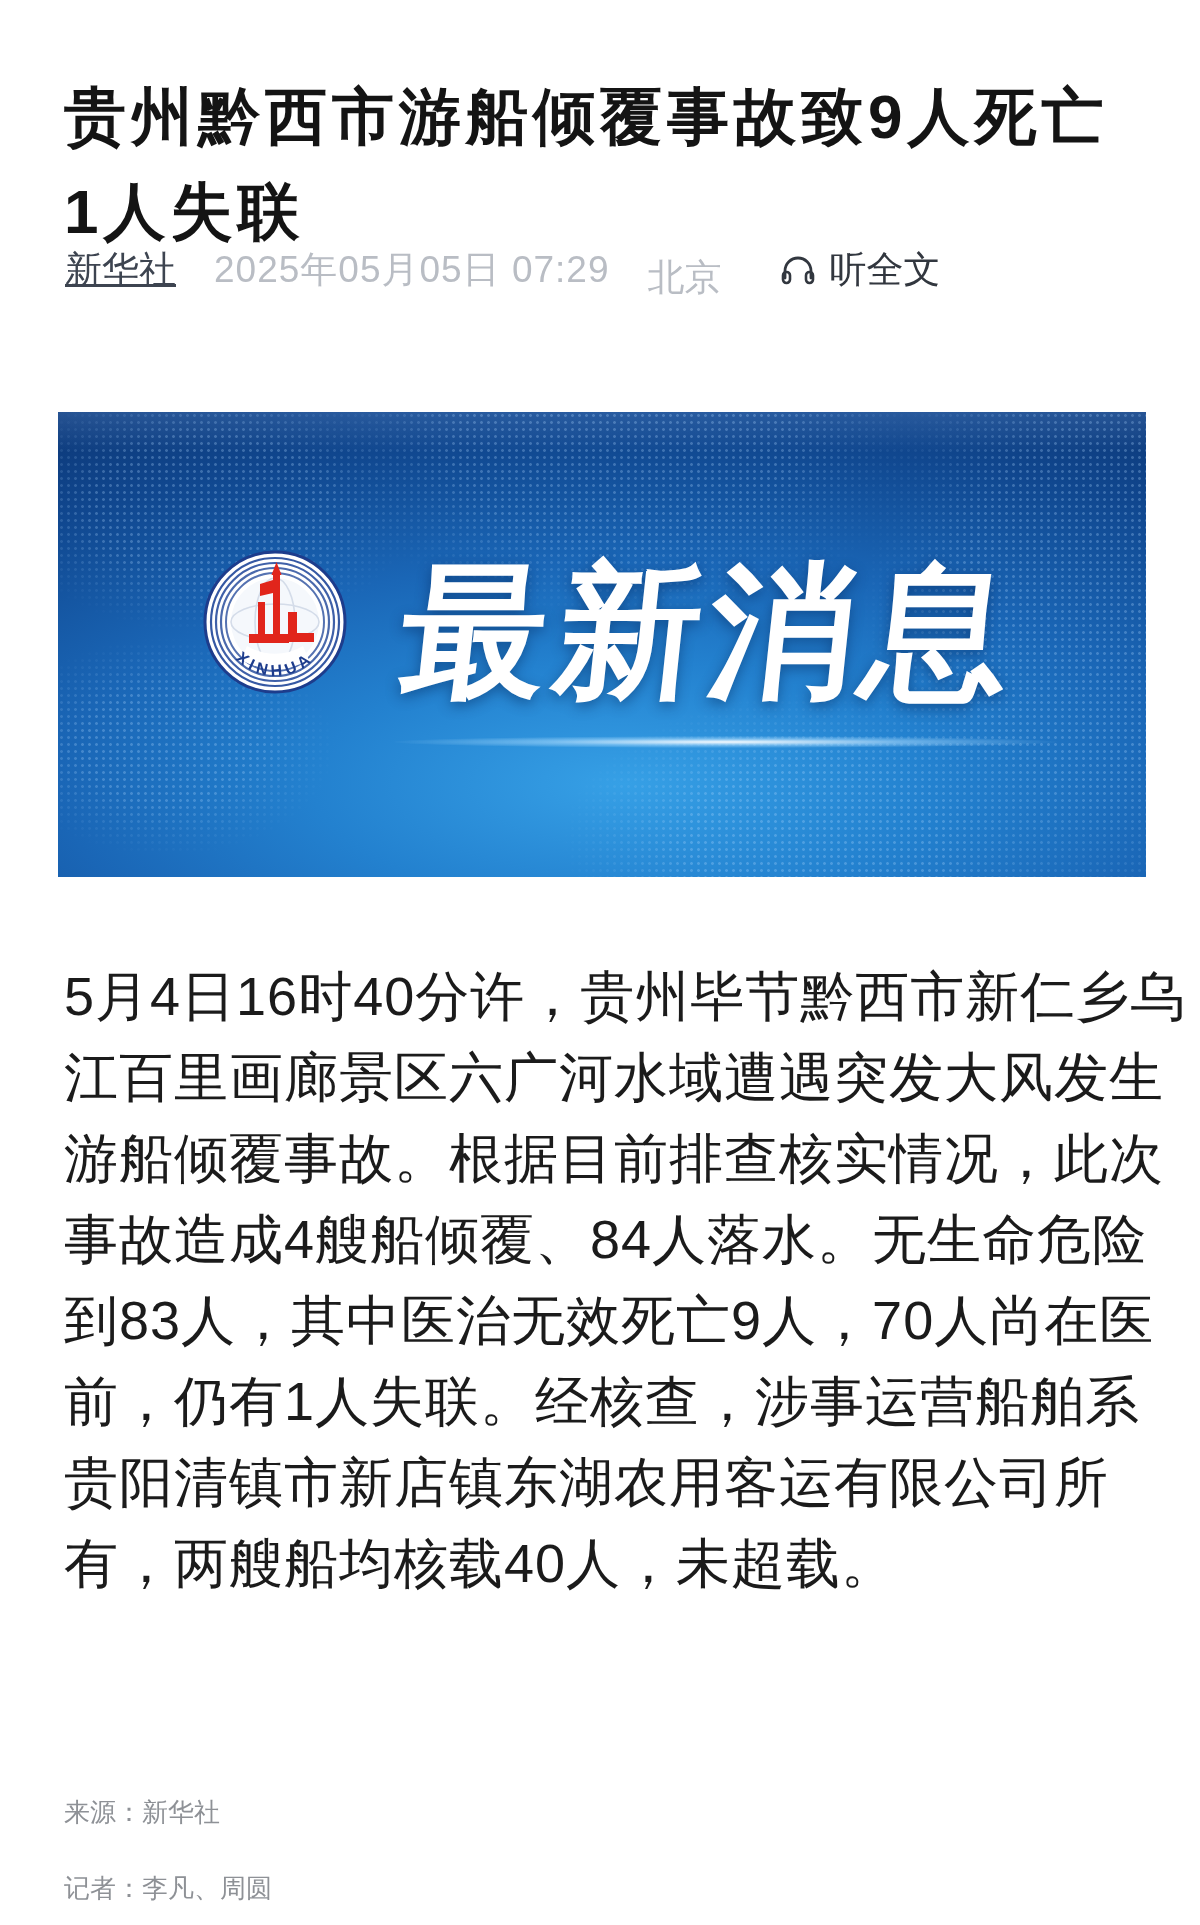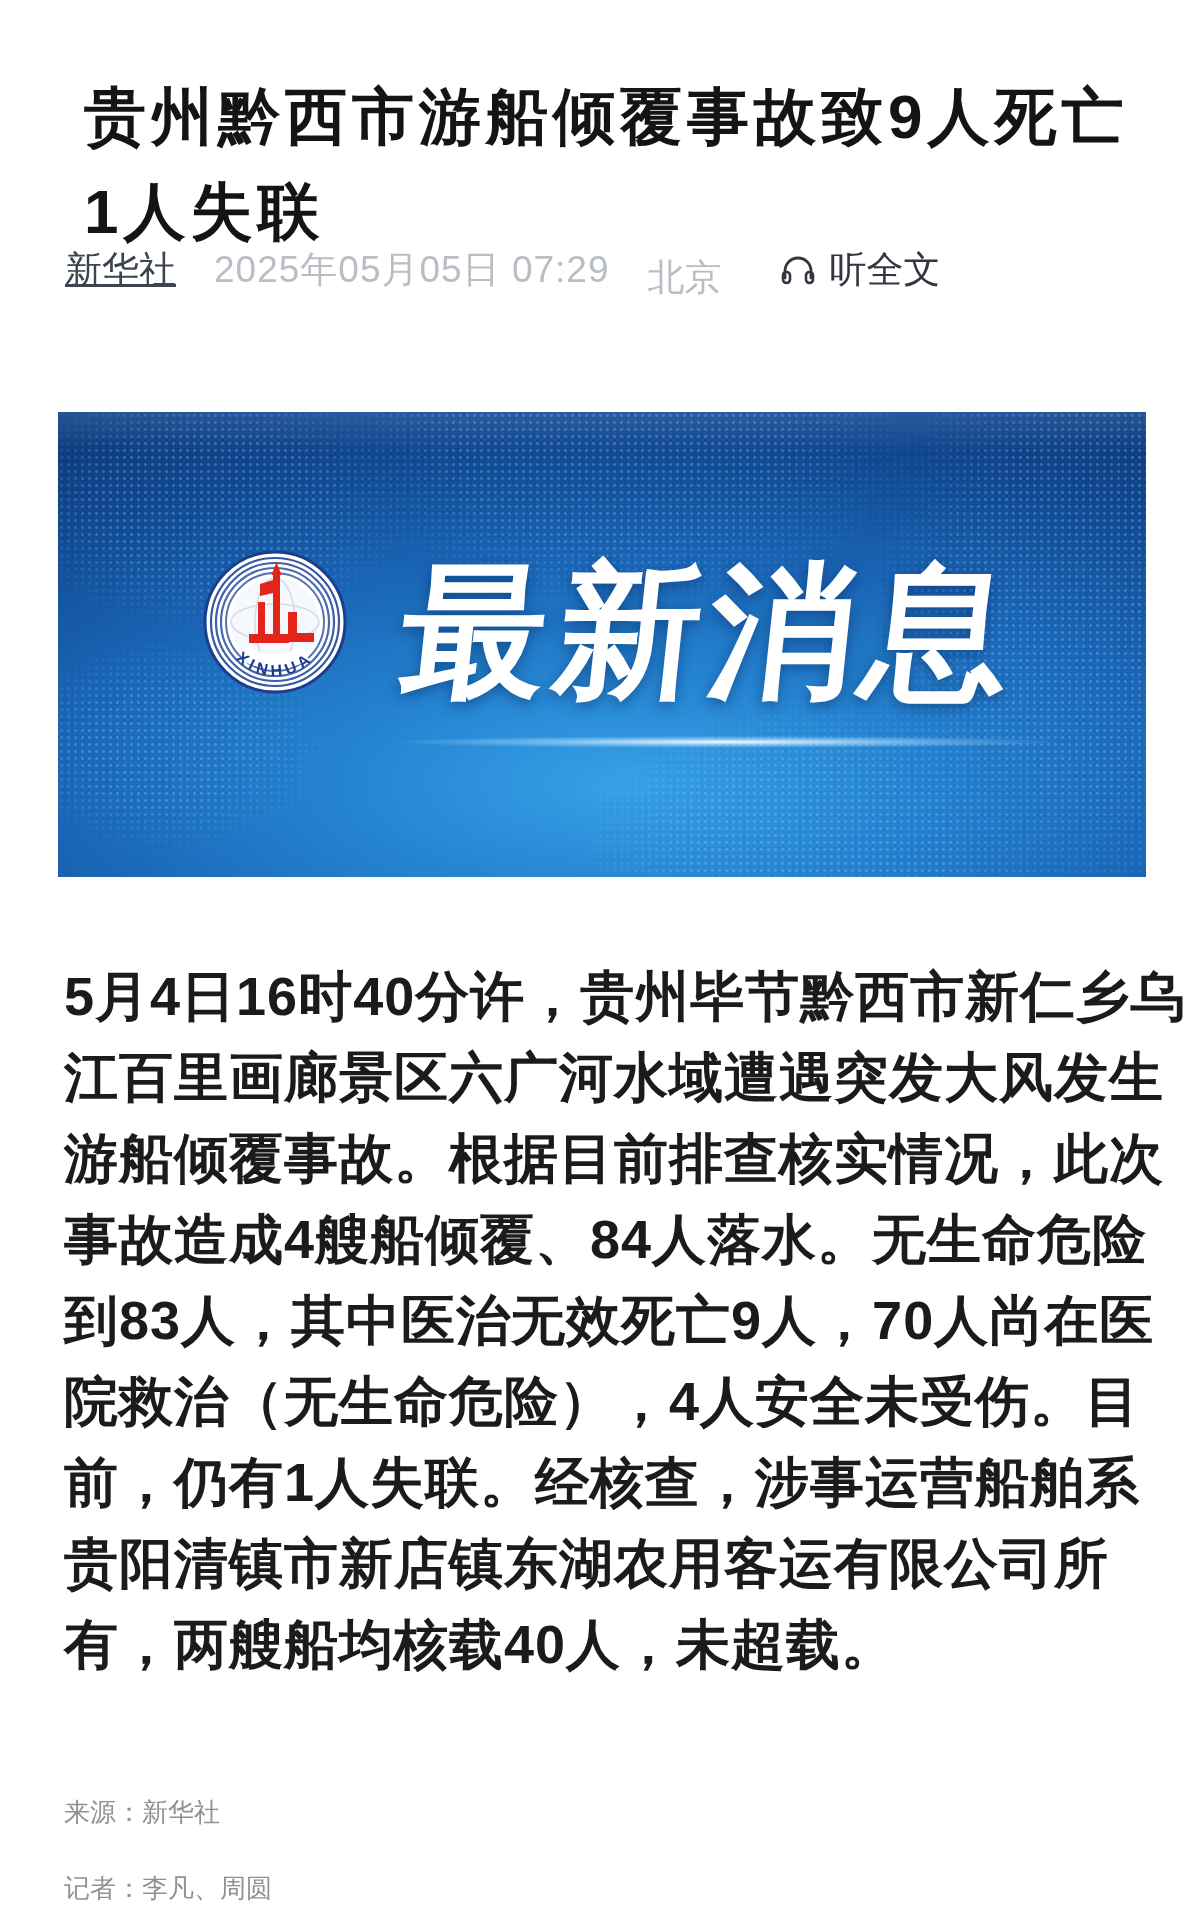--- a/index.html
+++ b/index.html
@@ -5,21 +5,20 @@
   html,body{margin:0;padding:0;background:#ffffff;}
   .page{
     position:relative;width:1200px;height:1925px;background:#ffffff;overflow:hidden;
     font-family:"Liberation Sans","DejaVu Sans",sans-serif;
   }
   
   .headline{
     position:absolute;left:64px;top:27px;width:1090px;
     font-size:62px;line-height:95px;font-weight:700;color:#141414;
     letter-spacing:5px;
-    margin-left:20px;
   }
   .headline div{white-space:nowrap;}
   
   .byline{
     position:absolute;left:65px;top:246px;width:1090px;height:48px;
     display:flex;align-items:center;font-size:37px;line-height:48px;color:#b9bdc4;
   }
   .byline .src{color:#3d4450;margin-right:38px;text-decoration:underline;}
   .byline .dt{letter-spacing:1px;margin-right:38px;}
   .byline .loc{margin-right:56px;margin-top:16px;}
@@ -64,21 +63,21 @@
   .streak{
     position:absolute;left:335px;top:324px;width:665px;height:12px;border-radius:50%;
     background:radial-gradient(ellipse at center,rgba(255,255,255,.95) 0,rgba(170,220,255,.55) 38%,rgba(170,220,255,0) 72%);
     filter:blur(.5px);
   }
   
   .body-text{
     position:absolute;left:64px;top:956px;width:1086px;
     font-size:54px;line-height:81px;color:#1b1b1b;letter-spacing:1px;
   }
-  .body-text div{white-space:nowrap;font-weight:bold;}
+  .body-text div{white-space:nowrap;}
   
   .footer{position:absolute;left:64px;top:1788px;font-size:26px;line-height:48px;color:#8e9196;}
   .footer .rep{margin-top:28px;}
 </style>
 </head>
 <body>
 
 <div class="page">
 
   <h1 class="headline">
@@ -130,21 +129,20 @@
     <div class="banner-title">最新消息</div>
     <div class="streak"></div>
   </figure>
 
   <div class="body-text">
     <div>5月4日16时40分许，贵州毕节黔西市新仁乡乌</div>
     <div>江百里画廊景区六广河水域遭遇突发大风发生</div>
     <div>游船倾覆事故。根据目前排查核实情况，此次</div>
     <div>事故造成4艘船倾覆、84人落水。无生命危险</div>
     <div>到83人，其中医治无效死亡9人，70人尚在医</div>
-    <div>院救治（无生命危险），4人安全未受伤。目</div>
     <div>前，仍有1人失联。经核查，涉事运营船舶系</div>
     <div>贵阳清镇市新店镇东湖农用客运有限公司所</div>
     <div>有，两艘船均核载40人，未超载。</div>
   </div>
 
   <div class="footer">
     <div class="srcline">来源：新华社</div>
     <div class="rep">记者：李凡、周圆</div>
   </div>
 

